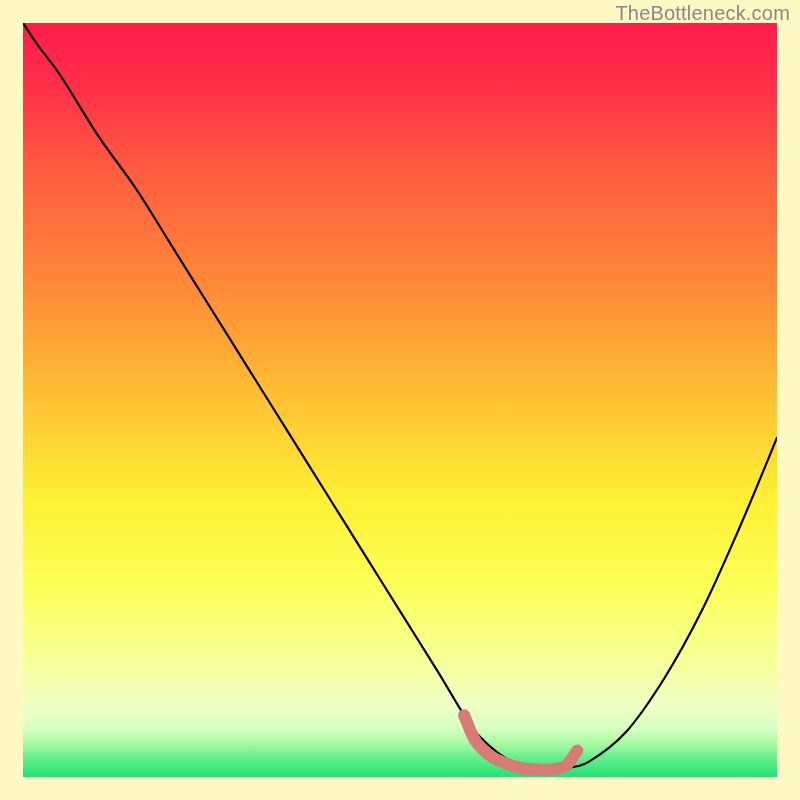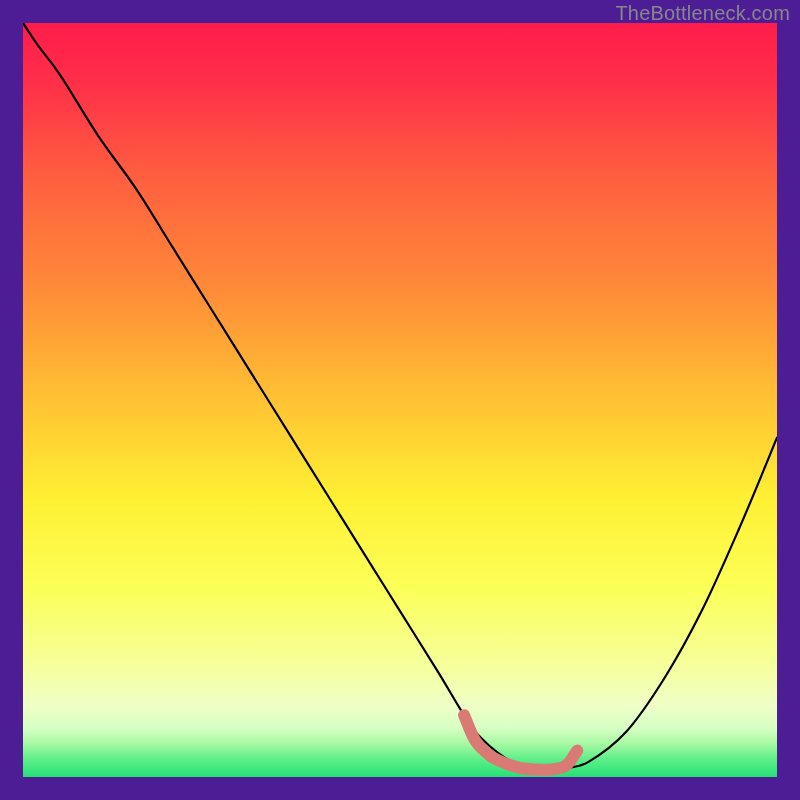--- a/index.html
+++ b/index.html
@@ -7,21 +7,21 @@
     padding: 0;
     width: 800px;
     height: 800px;
     background: #000;
     overflow: hidden;
   }
   .stage {
     position: relative;
     width: 800px;
     height: 800px;
-    background: #4c1d95;
+    background: #fef9c3;
   }
   .plot {
     position: absolute;
     left: 23px;
     top: 23px;
     width: 754px;
     height: 754px;
   }
   .watermark {
     position: absolute;

